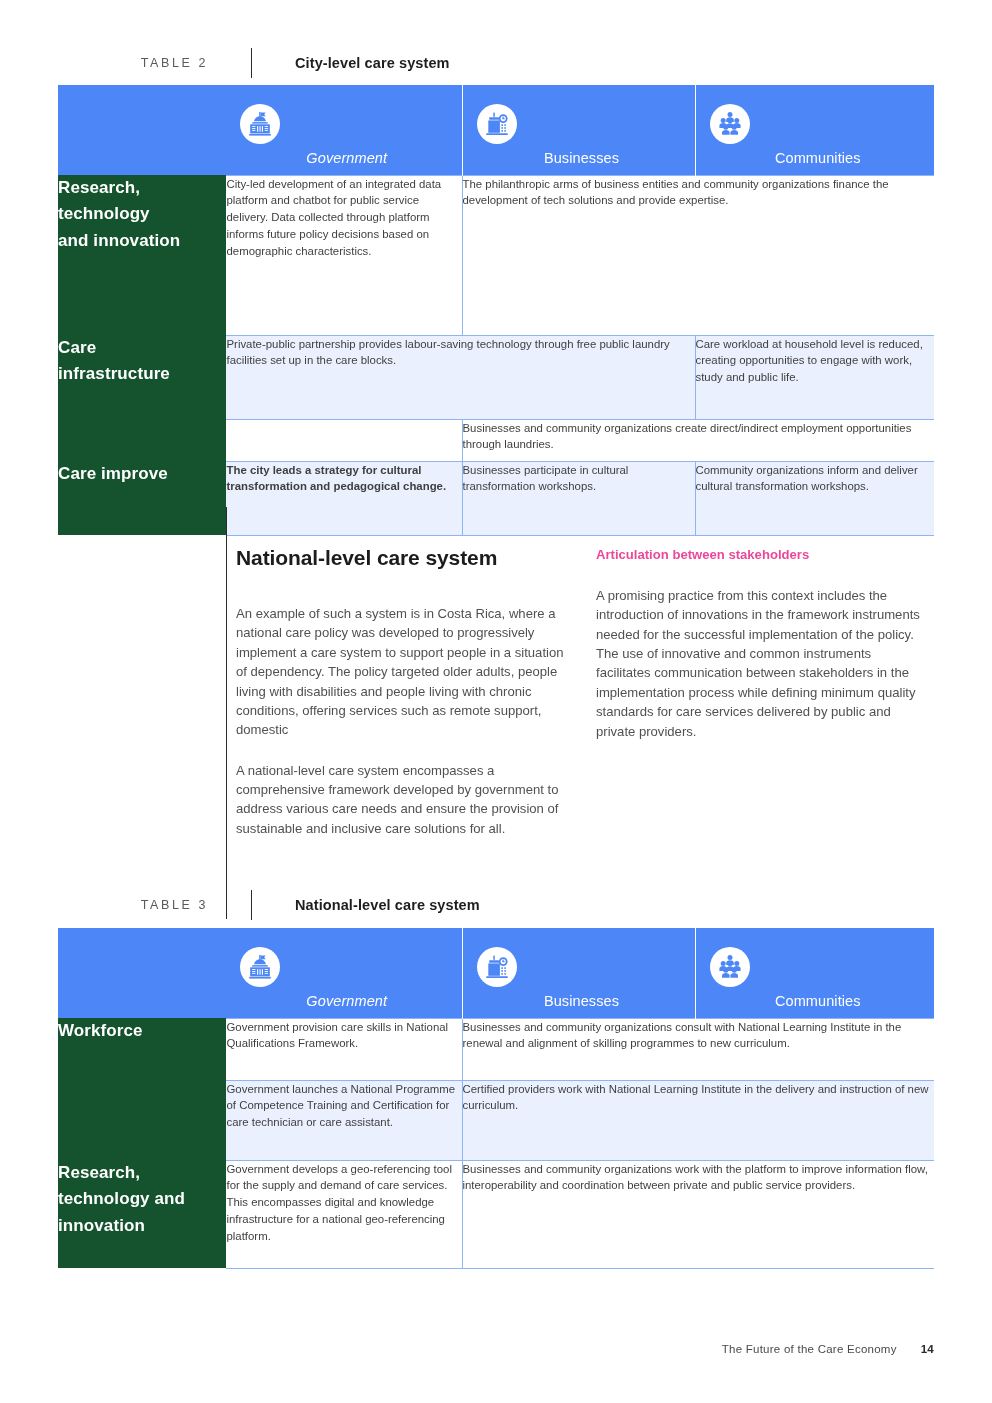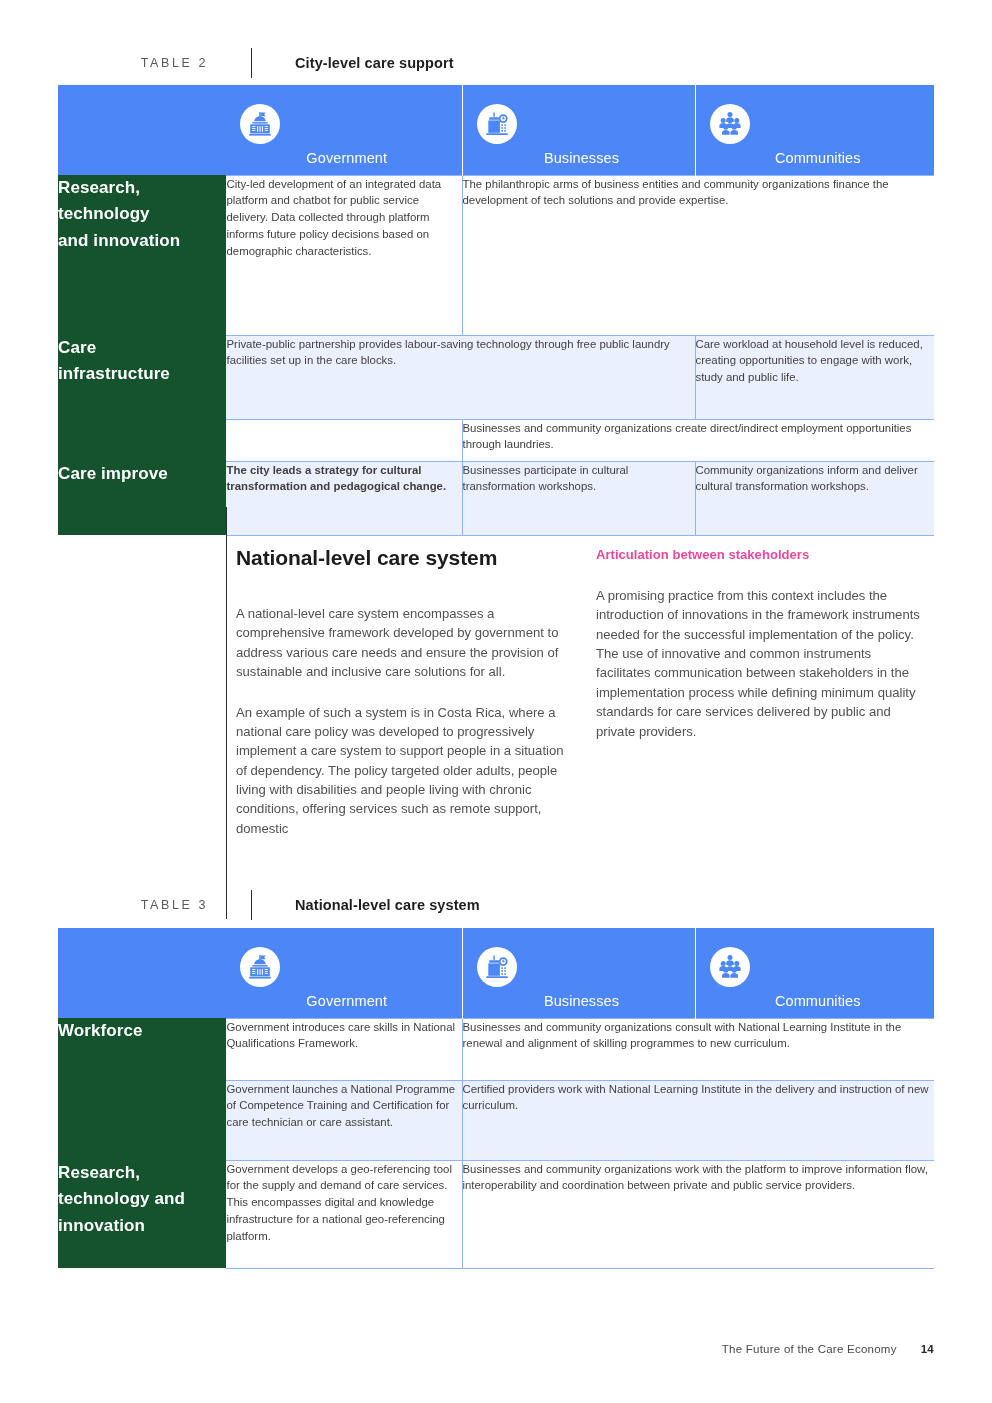--- a/index.html
+++ b/index.html
@@ -62,21 +62,21 @@
   }
 
   
   .hdr-cell {
     background: #4d87f7;
     height: 90px;
     position: relative;
     border-left: 1px solid #ffffff;
     box-sizing: border-box;
   }
-  .hdr-cell.first { border-left: none; }
+  .hdr-cell.first { border-left: none; font-style: italic; }
   .hdr-inner {
     position: absolute;
     left: 14px;
     bottom: 9px;
     right: 8px;
   }
   .hdr-icon {
     width: 40px;
     height: 40px;
     border-radius: 50%;
@@ -182,21 +182,21 @@
     color: #2a2a2a;
     margin-left: 24px;
   }
 </style>
 </head>
 <body>
 
 <div class="table-caption" style="left:58px; top:48px; width:876px;">
   <div class="caption-label">TABLE 2</div>
   <div class="caption-rule"></div>
-  <div class="caption-title">City-level care support</div>
+  <div class="caption-title">City-level care system</div>
 </div>
 
 <table class="care-table" style="top:85px;">
   <colgroup>
     <col style="width:168px">
     <col style="width:236px">
     <col style="width:233px">
     <col style="width:239px">
   </colgroup>
   <thead>
@@ -309,22 +309,22 @@
       <td class="bcell tint rowbot">Community organizations inform and deliver cultural transformation workshops.</td>
     </tr>
   </tbody>
 </table>
 
 <div class="body-rule" style="top:507px; height:412px;"></div>
 
 <div class="article" style="left:236px; top:546px; width:700px;">
   <div class="col left">
     <h2 class="sec-title">National-level care system</h2>
+    <p class="para">An example of such a system is in Costa Rica, where a national care policy was developed to progressively implement a care system to support people in a situation of dependency. The policy targeted older adults, people living with disabilities and people living with chronic conditions, offering services such as remote support, domestic</p>
     <p class="para">A national-level care system encompasses a comprehensive framework developed by government to address various care needs and ensure the provision of sustainable and inclusive care solutions for all.</p>
-    <p class="para">An example of such a system is in Costa Rica, where a national care policy was developed to progressively implement a care system to support people in a situation of dependency. The policy targeted older adults, people living with disabilities and people living with chronic conditions, offering services such as remote support, domestic</p>
   </div>
   <div class="col right">
     <p class="sub-head">Articulation between stakeholders</p>
     <p class="para">A promising practice from this context includes the introduction of innovations in the framework instruments needed for the successful implementation of the policy. The use of innovative and common instruments facilitates communication between stakeholders in the implementation process while defining minimum quality standards for care services delivered by public and private providers.</p>
   </div>
 </div>
 
 <div class="table-caption" style="left:58px; top:890px; width:876px;">
   <div class="caption-label">TABLE 3</div>
   <div class="caption-rule"></div>
@@ -416,21 +416,21 @@
           </div>
           <div class="hdr-label">Communities</div>
         </div>
       </th>
     </tr>
   </thead>
   <tbody>
 
     <tr>
       <td class="rowlabel" rowspan="2">Workforce</td>
-      <td class="bcell rowtop rowbot noline" style="height:62px;">Government introduces care skills in National Qualifications Framework.</td>
+      <td class="bcell rowtop rowbot noline" style="height:62px;">Government provision care skills in National Qualifications Framework.</td>
       <td class="bcell rowtop rowbot" colspan="2">Businesses and community organizations consult with National Learning Institute in the renewal and alignment of skilling programmes to new curriculum.</td>
     </tr>
     <tr>
       <td class="bcell tint rowbot noline" style="height:80px;">Government launches a National Programme of Competence Training and Certification for care technician or care assistant.</td>
       <td class="bcell tint rowbot" colspan="2">Certified providers work with National Learning Institute in the delivery and instruction of new curriculum.</td>
     </tr>
 
     <tr>
       <td class="rowlabel" style="white-space:pre-line;">Research,
 technology and

